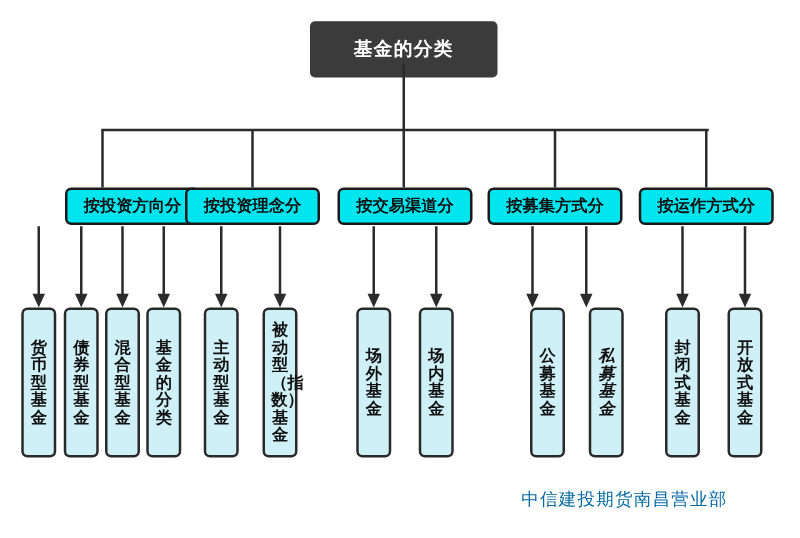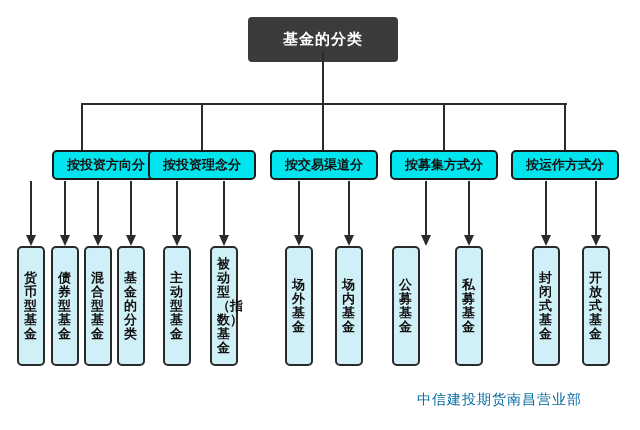--- a/index.html
+++ b/index.html
@@ -32,21 +32,21 @@
   
   .leaf{
     position:absolute;top:246px;width:28px;height:120px;
     background:#cff0f6;border:2px solid #2a2a2a;border-radius:5px;
     box-sizing:border-box;
     display:flex;align-items:center;justify-content:center;
   }
   .leaf span{
     display:block;width:14px;
     font-size:13px;line-height:14px;font-weight:bold;color:#111111;
-    word-break:break-all;
+    word-break:break-all;text-align:center;
   }
   
   .arrow-line{position:absolute;top:181px;height:55px;width:2px;background:#2b2b2b;}
   .arrow-head{
     position:absolute;top:235px;width:0;height:0;
     border-left:5px solid transparent;border-right:5px solid transparent;
     border-top:11px solid #2b2b2b;
   }
   
   .footer{
@@ -132,24 +132,24 @@
   </div>
   <div class="leaf" style="left:210px;">
     <span>被动型（指数）基金</span>
   </div>
   <div class="leaf" style="left:285px;">
     <span>场外基金</span>
   </div>
   <div class="leaf" style="left:335px;">
     <span>场内基金</span>
   </div>
-  <div class="leaf" style="left:392px;">
+  <div class="leaf" style="left:424px;">
     <span>公募基金</span>
   </div>
-  <div class="leaf" style="left:455px;">
+  <div class="leaf" style="left:471px;font-style:italic;">
     <span>私募基金</span>
   </div>
   <div class="leaf" style="left:532px;">
     <span>封闭式基金</span>
   </div>
   <div class="leaf" style="left:582px;">
     <span>开放式基金</span>
   </div>
 
   <div class="footer">中信建投期货南昌营业部</div>

